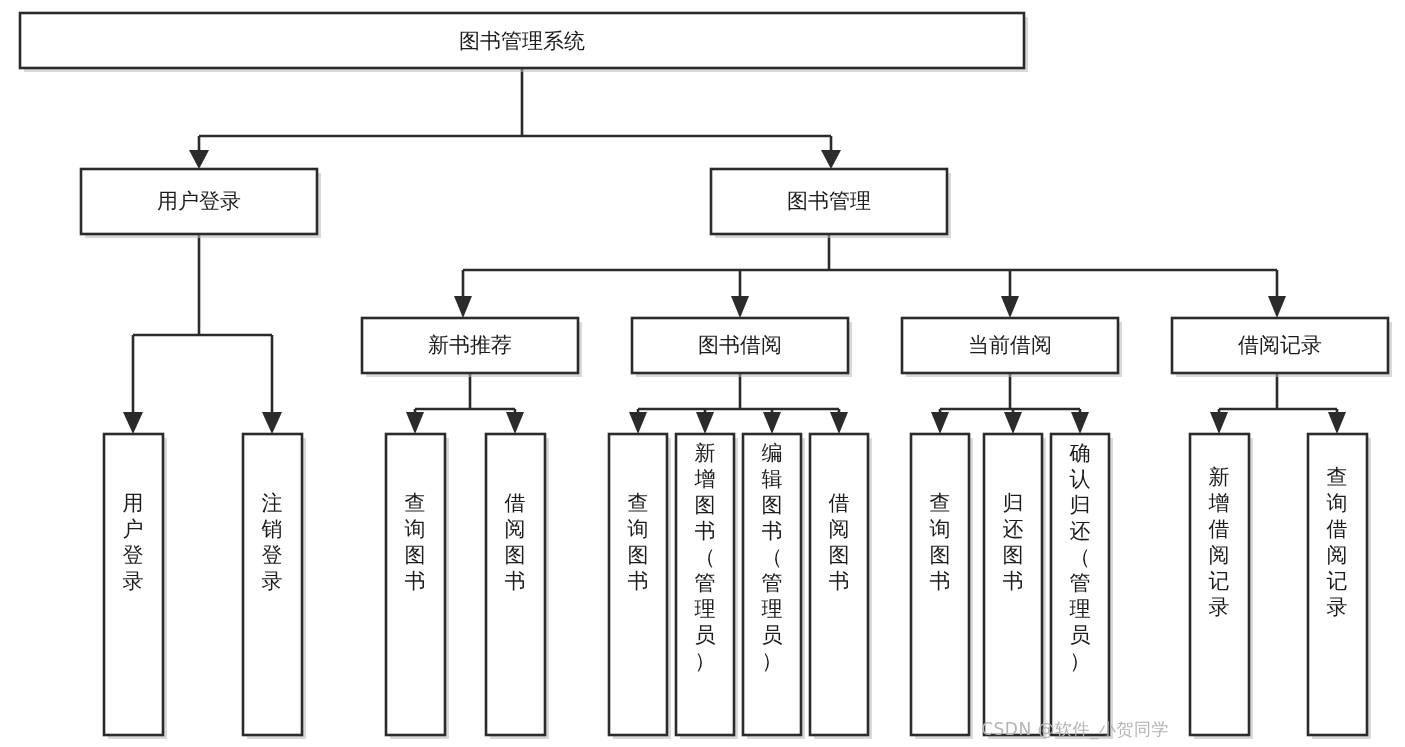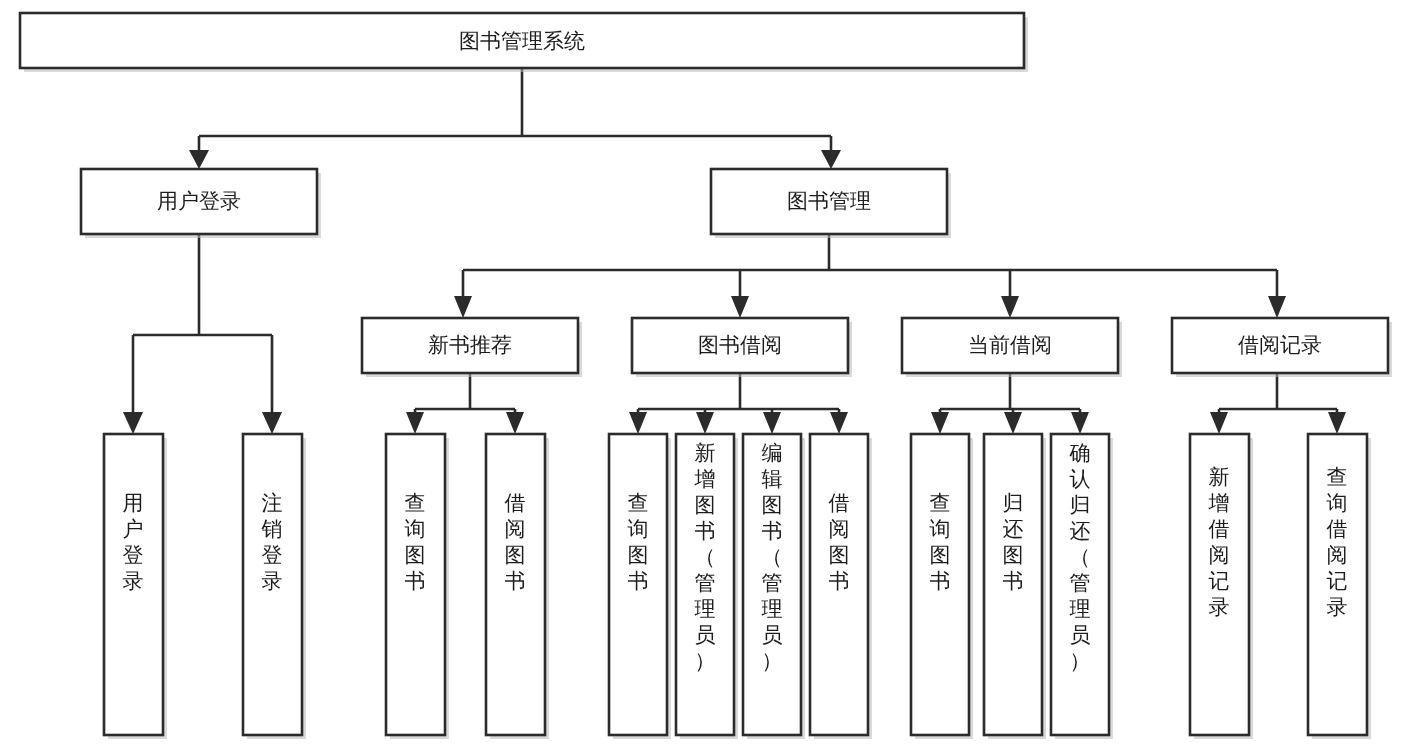--- a/index.html
+++ b/index.html
@@ -268,13 +268,14 @@
 
       <g>
         <rect class="node-shadow" x="1312" y="438" width="59" height="301"></rect>
         <rect class="node-box" x="1308" y="434" width="59" height="301"></rect>
         <text class="node-label-v" x="1337" y="484"><tspan x="1337" dy="0">查</tspan><tspan x="1337" dy="26">询</tspan><tspan x="1337" dy="26">借</tspan><tspan x="1337" dy="26">阅</tspan><tspan x="1337" dy="26">记</tspan><tspan x="1337" dy="26">录</tspan></text>
       </g>
 
     </g>
   </svg>
 
+  <div class="watermark-text">CSDN @软件_小贺同学</div>
 </div>
 
 </body></html>

